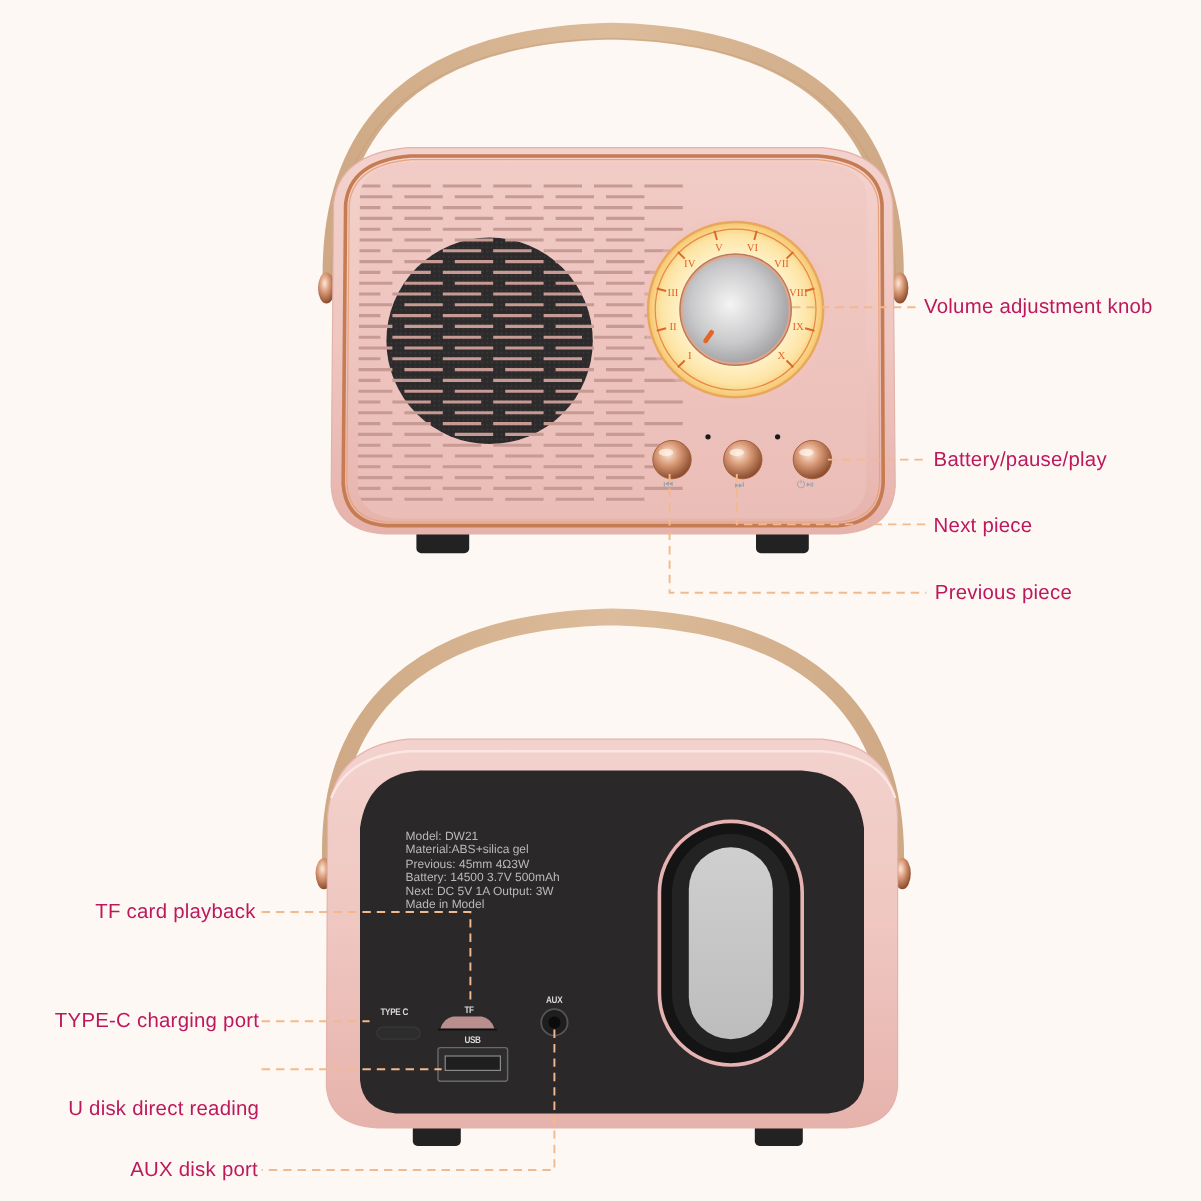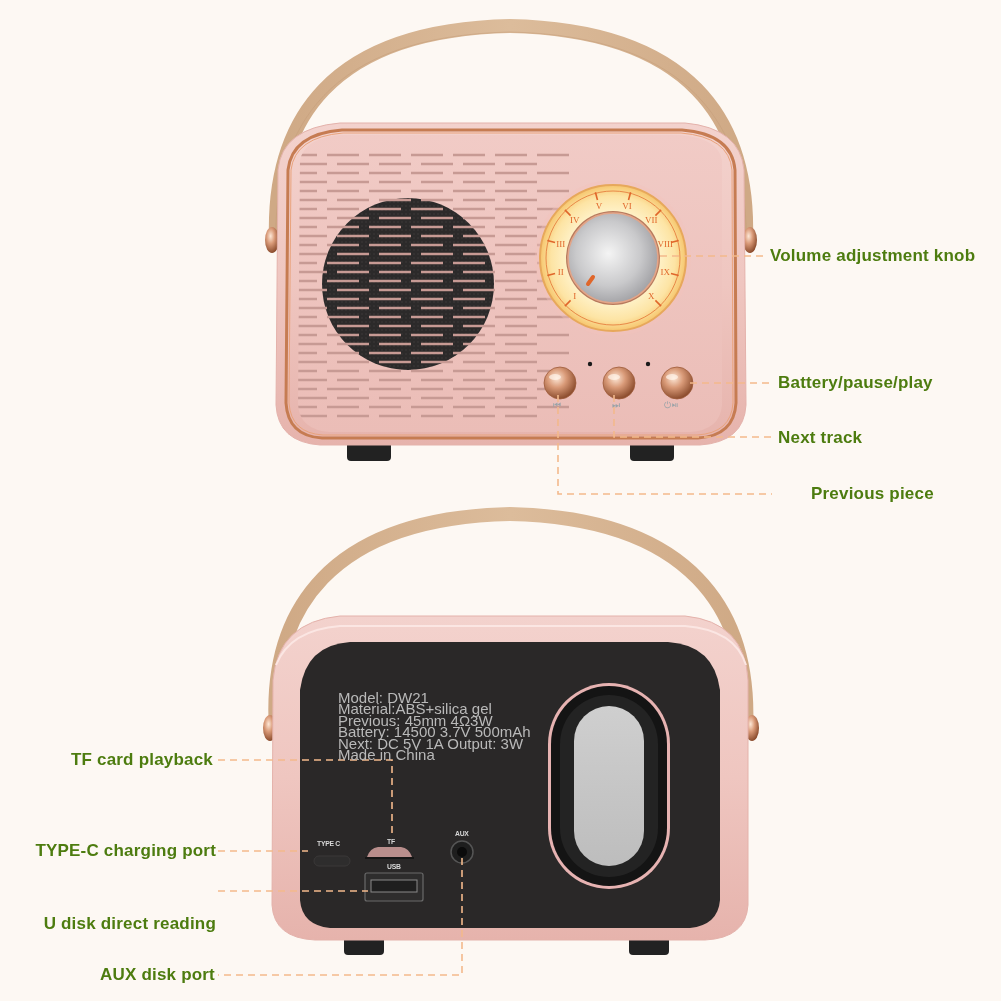--- a/index.html
+++ b/index.html
@@ -7,32 +7,32 @@
     width: 1001px; height: 1001px; overflow: hidden;
     background: #fdf8f3;
     font-family: "Liberation Sans", "DejaVu Sans", sans-serif;
     position: relative;
   }
   .stage { position: absolute; left: 0; top: 0; width: 1001px; height: 1001px; }
   svg.art { position: absolute; left: 0; top: 0; }
   .callout {
     position: absolute;
     font-family: "Liberation Sans", "DejaVu Sans", sans-serif;
-    font-weight: bold;
+    font-weight: normal;
     font-size: 17px;
-    color: #4d7c0f;
+    color: #be185d;
     white-space: nowrap;
     line-height: 20px;
     letter-spacing: 0.2px;
   }
   .callout.right { text-align: right; }
   .spec-panel {
     position: absolute; left: 338px; top: 692px;
     font-family: "Liberation Sans", "DejaVu Sans", sans-serif;
-    font-size: 15px; line-height: 11.4px; color: #b9b9b9;
+    font-size: 10px; line-height: 11.4px; color: #b9b9b9;
   }
   .spec-panel div { white-space: nowrap; }
   .port-label {
     position: absolute; font-family: "Liberation Sans", "DejaVu Sans", sans-serif;
     font-size: 8px; font-weight: bold; color: #d8d8d8; letter-spacing: -0.3px;
     transform: scaleX(0.85); transform-origin: left center;
   }
   .btn-glyph {
     position: absolute; font-size: 9px; color: #9aa3a8;
     font-family: "DejaVu Sans", sans-serif; letter-spacing: -1px;
@@ -395,30 +395,30 @@
       <polyline points="462,858 462,975 218,975"></polyline>
     </g>
   </svg>
 
   <span class="btn-glyph" style="left:553px;top:400px;">⏮</span>
   <span class="btn-glyph" style="left:612px;top:400px;">⏭</span>
   <span class="btn-glyph" style="left:664px;top:400px;">⏻ ⏯</span>
 
   <div class="callout" style="left:770px;top:246px;">Volume adjustment knob</div>
   <div class="callout" style="left:778px;top:373px;">Battery/pause/play</div>
-  <div class="callout" style="left:778px;top:428px;">Next track</div>
-  <div class="callout" style="left:779px;top:484px;margin-left:32px;">Previous piece</div>
+  <div class="callout" style="left:778px;top:428px;">Next piece</div>
+  <div class="callout" style="left:779px;top:484px;">Previous piece</div>
 
   <div class="spec-panel">
     <div>Model: DW21</div>
     <div>Material:ABS+silica gel</div>
     <div>Previous: 45mm 4Ω3W</div>
     <div>Battery: 14500 3.7V 500mAh</div>
     <div>Next: DC 5V 1A Output: 3W</div>
-    <div>Made in China</div>
+    <div>Made in Model</div>
   </div>
 
   <span class="port-label" style="left:317px;top:839px;">TYPE C</span>
   <span class="port-label" style="left:387px;top:837px;">TF</span>
   <span class="port-label" style="left:387px;top:862px;">USB</span>
   <span class="port-label" style="left:455px;top:829px;">AUX</span>
 
   <div class="callout right" style="right:788px;top:750px;">TF card playback</div>
   <div class="callout right" style="right:785px;top:841px;">TYPE-C charging port</div>
   <div class="callout right" style="right:785px;top:880px;margin-top:34px;">U disk direct reading</div>

